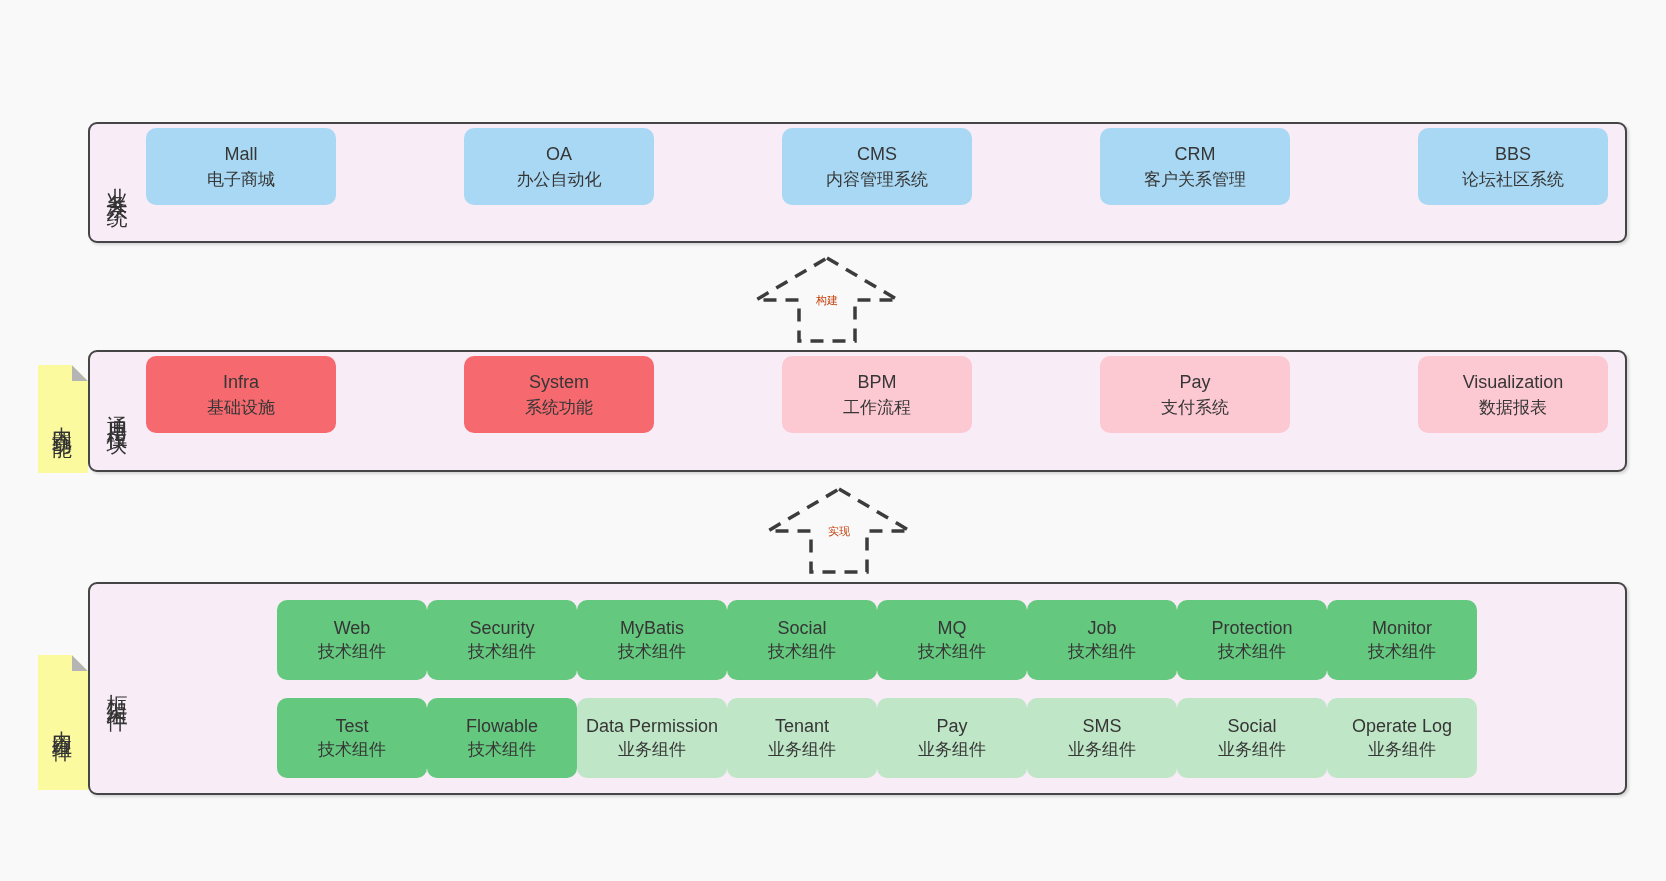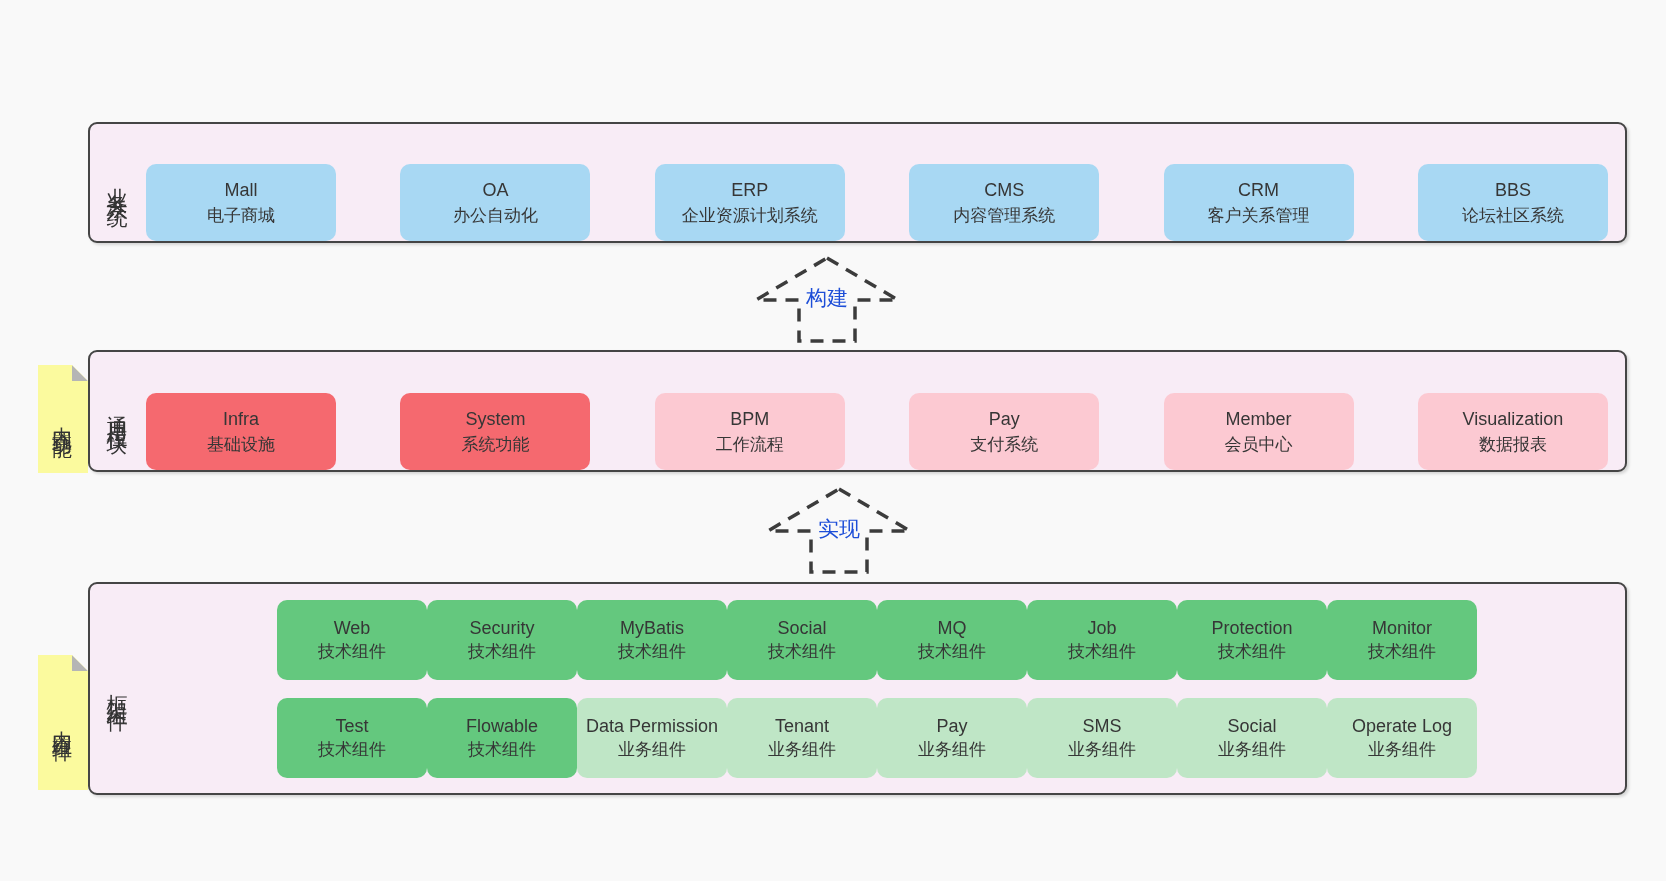--- a/index.html
+++ b/index.html
@@ -17,22 +17,22 @@
   .layer2{top:350px;height:122px;}
   .layer3{top:582px;height:213px;}
   .side-label{
     width:54px;display:flex;align-items:center;justify-content:center;
   }
   .side-label span{
     writing-mode:vertical-rl;text-orientation:upright;
     font-size:21px;letter-spacing:6px;color:#333;
   }
   .boxes{
-    flex:1;display:flex;align-items:flex-end;justify-content:space-between;
-    padding:16px 17px 0 2px;
+    flex:1;display:flex;align-items:flex-start;justify-content:space-between;
+    padding:4px 17px 0 2px;
   }
   .rows{
     flex:1;display:flex;flex-direction:column;justify-content:center;
     gap:18px;padding:0 17px 0 2px;align-items:center;
   }
   .row{display:flex;justify-content:space-between;}
   .box{
     display:flex;flex-direction:column;align-items:center;justify-content:center;
     text-align:center;border-radius:10px;color:#363636;
   }
@@ -60,45 +60,41 @@
   }
   .sticky .txt{
     writing-mode:vertical-rl;text-orientation:upright;
     font-size:20px;letter-spacing:4px;color:#333;
   }
   .arrow{position:absolute;width:150px;height:90px;}
   .arrow1{left:752px;top:255px;}
   .arrow2{left:764px;top:486px;}
   .arrow svg{position:absolute;left:0;top:0;}
   .arrow .label{
-    position:absolute;left:50%;top:28px;transform:translateX(-50%);
-    background:#f9f9f9;padding:1px 4px;font-size:21px;color:#1d4ed8;white-space:nowrap;
+    position:absolute;left:50%;top:37px;transform:translateX(-50%);
+    background:#f9f9f9;padding:1px 4px;font-size:11px;color:#c2410c;white-space:nowrap;
   }
 </style>
 </head>
 <body>
 
 <div class="canvas">
 
   <div class="layer layer1">
     <div class="side-label">
       <span>业务系统</span>
     </div>
     <div class="boxes">
       <div class="box w190 blue">
         <span class="title">Mall</span>
         <span class="sub">电子商城</span>
       </div>
       <div class="box w190 blue">
         <span class="title">OA</span>
         <span class="sub">办公自动化</span>
-      </div>
-      <div class="box w190 blue">
-        <span class="title">ERP</span>
-        <span class="sub">企业资源计划系统</span>
       </div>
       <div class="box w190 blue">
         <span class="title">CMS</span>
         <span class="sub">内容管理系统</span>
       </div>
       <div class="box w190 blue">
         <span class="title">CRM</span>
         <span class="sub">客户关系管理</span>
       </div>
       <div class="box w190 blue">
@@ -135,24 +131,20 @@
       </div>
       <div class="box w190 pink">
         <span class="title">BPM</span>
         <span class="sub">工作流程</span>
       </div>
       <div class="box w190 pink">
         <span class="title">Pay</span>
         <span class="sub">支付系统</span>
       </div>
       <div class="box w190 pink">
-        <span class="title">Member</span>
-        <span class="sub">会员中心</span>
-      </div>
-      <div class="box w190 pink">
         <span class="title">Visualization</span>
         <span class="sub">数据报表</span>
       </div>
     </div>
   </div>
 
   <div class="arrow arrow2">
     <svg width="150" height="90" viewBox="0 0 150 90">
       <path d="M75,3 L146,45 L103,45 L103,86 L47,86 L47,45 L4,45 Z" fill="#f9f9f9" stroke="#3c3c3c" stroke-width="3.5" stroke-dasharray="13 9" stroke-linejoin="miter"></path>
     </svg>

